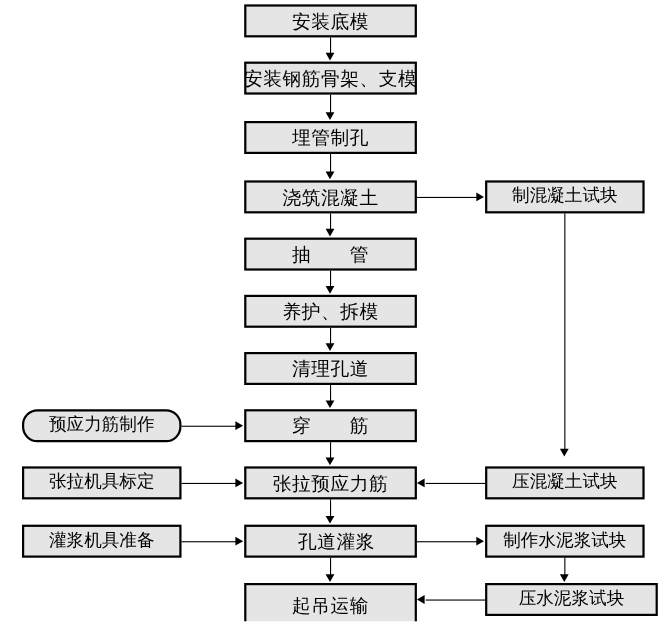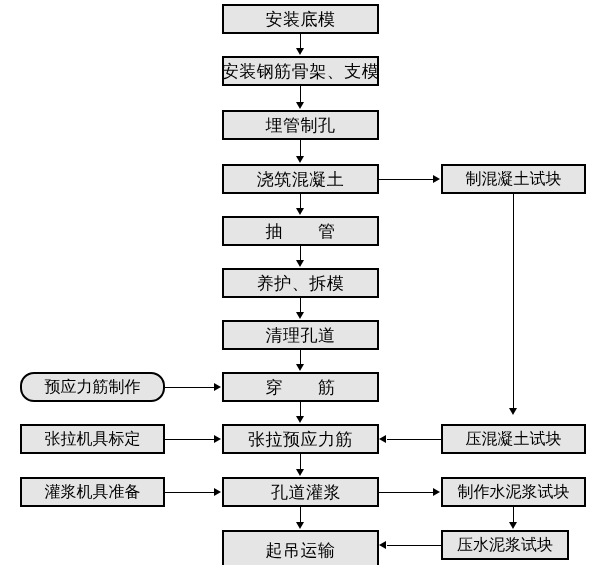--- a/index.html
+++ b/index.html
@@ -96,21 +96,21 @@
   <div class="node narrow" style="left:20px; top:424px; width:145px; height:30px;text-align:right;">张拉机具标定</div>
 
   <div class="node narrow" style="left:20px; top:477px; width:145px; height:30px;">灌浆机具准备</div>
 
   <div class="node narrow" style="left:441px; top:164px; width:145px; height:30px;">制混凝土试块</div>
 
   <div class="node narrow" style="left:441px; top:424px; width:145px; height:30px;">压混凝土试块</div>
 
   <div class="node narrow" style="left:441px; top:477px; width:145px; height:30px;">制作水泥浆试块</div>
 
-  <div class="node narrow" style="left:441px; top:530px; width:128px; height:30px;">压水泥浆试块</div>
+  <div class="node narrow" style="left:441px; top:530px; width:157px; height:30px;">压水泥浆试块</div>
 
   <div class="vline" style="left:300px; top:34px; height:15px;"></div>
   <div class="arrow-d" style="left:296px; top:48px;"></div>
 
   <div class="vline" style="left:300px; top:86px; height:17px;"></div>
   <div class="arrow-d" style="left:296px; top:102px;"></div>
 
   <div class="vline" style="left:300px; top:140px; height:17px;"></div>
   <div class="arrow-d" style="left:296px; top:156px;"></div>
 

